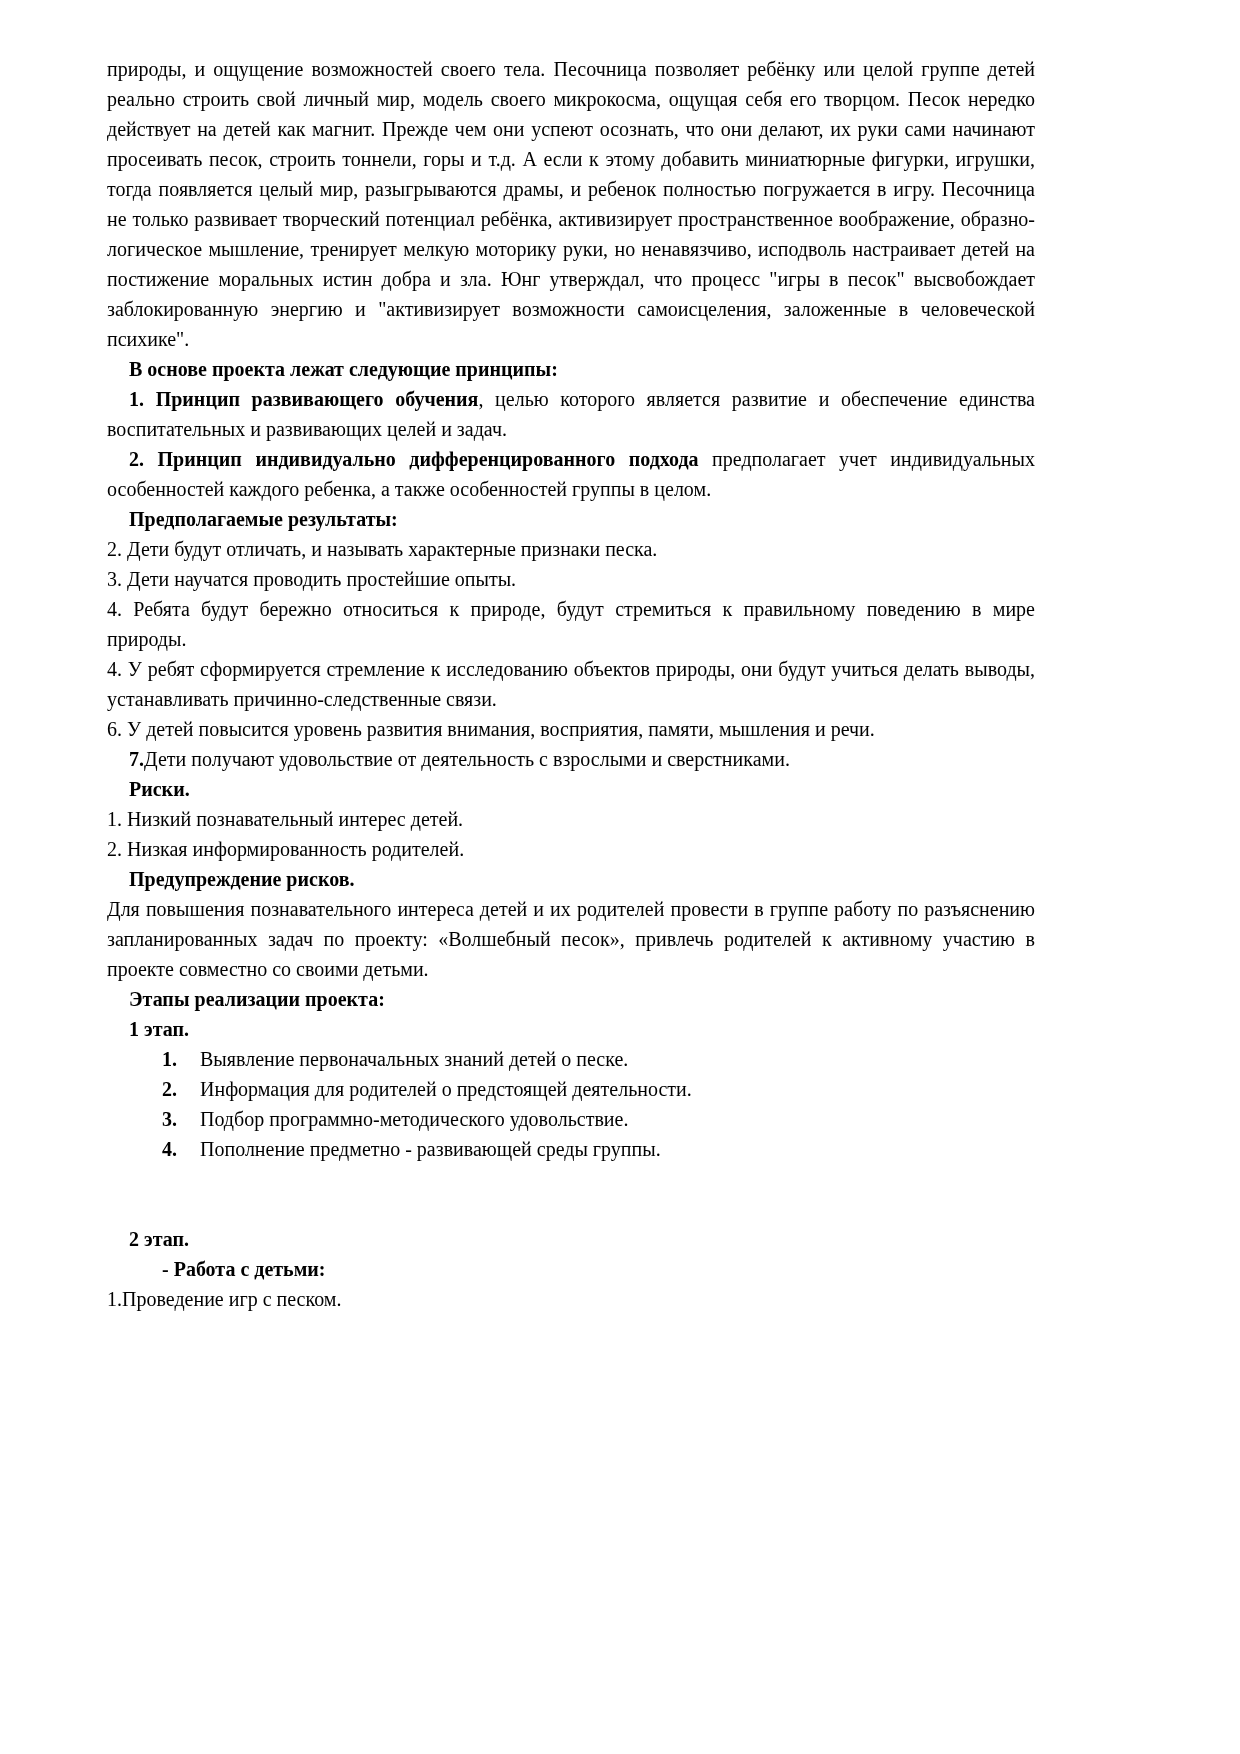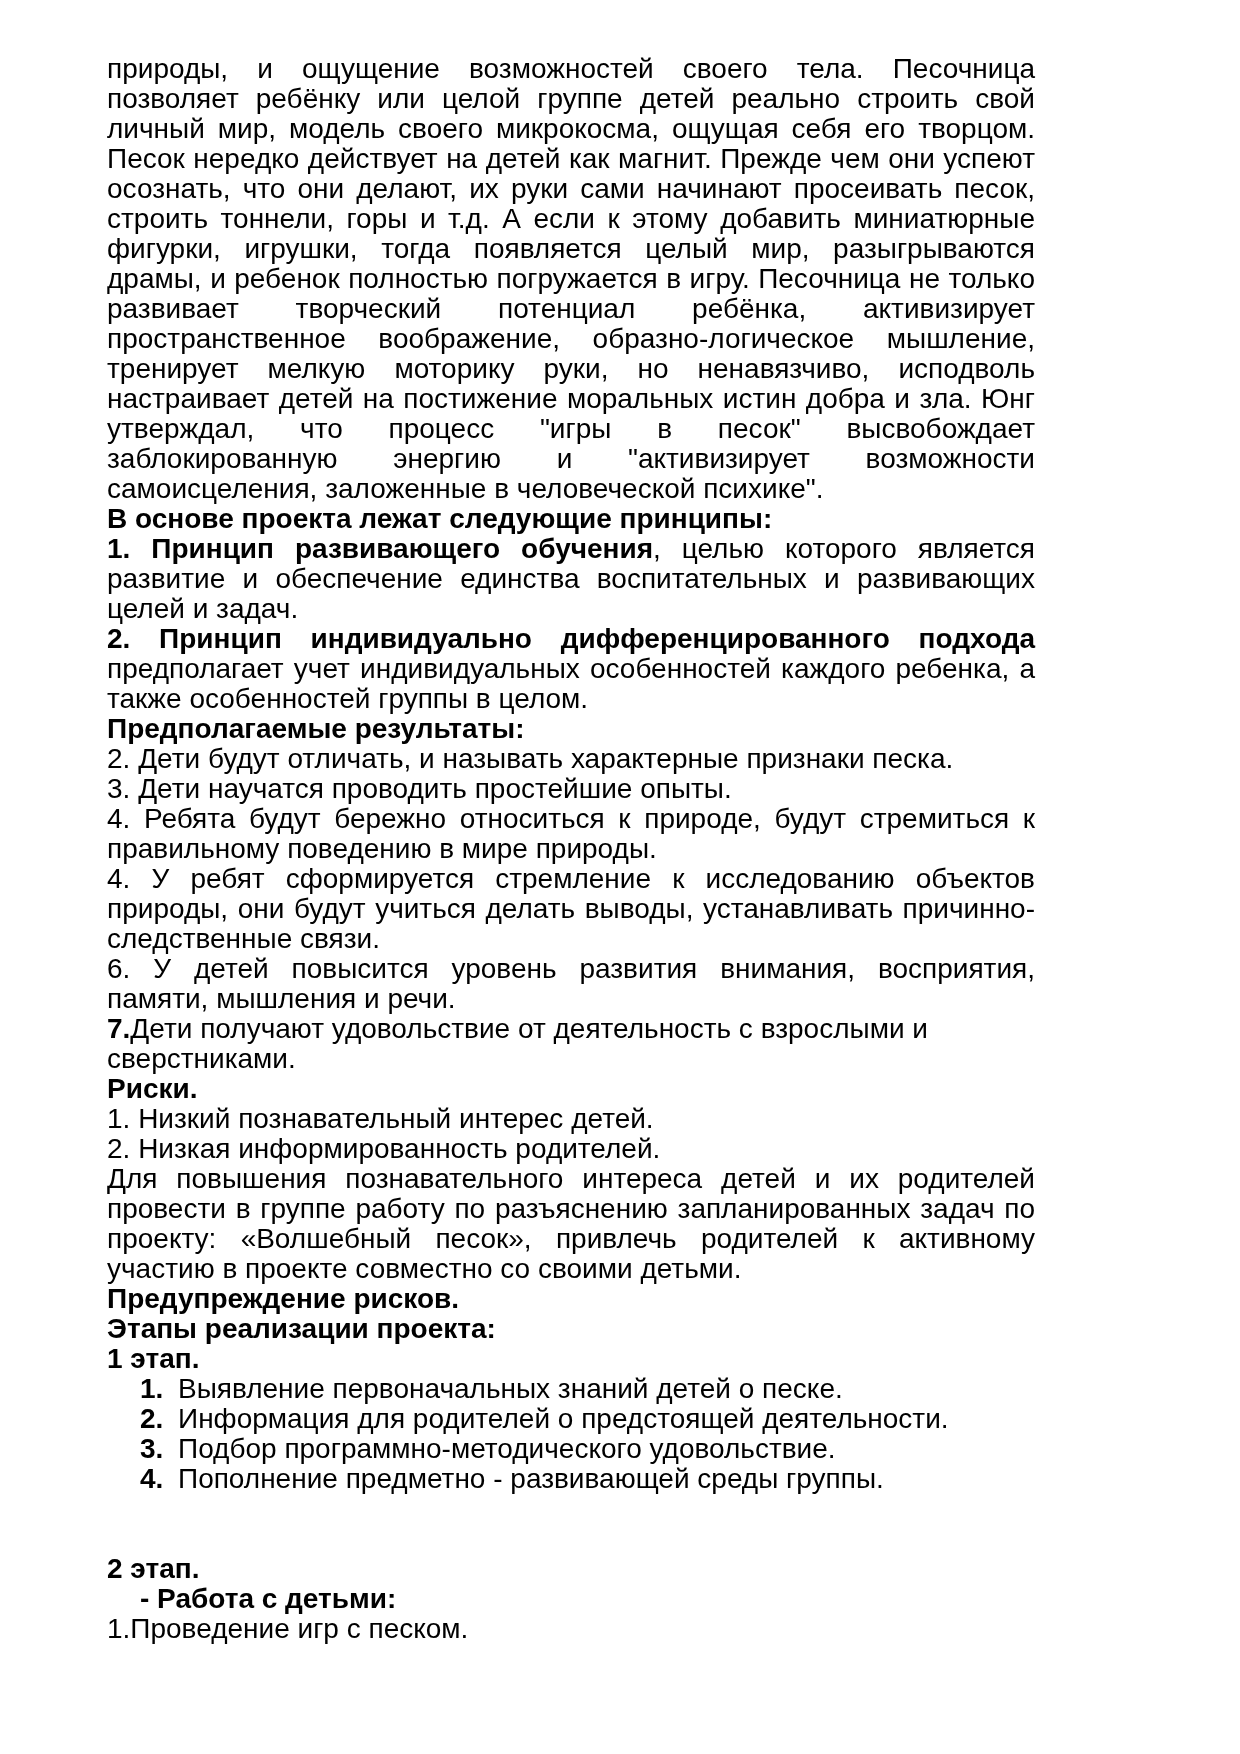--- a/index.html
+++ b/index.html
@@ -8,32 +8,32 @@
     background: #ffffff;
   }
   .page {
     position: relative;
     width: 1240px;
     height: 1754px;
     box-sizing: border-box;
     background: #ffffff;
     color: #000000;
     padding: 54px 205px 40px 107px;
-    font-family: Liberation Sans, sans-serif;
-    font-size: 28px;
+    font-family: Liberation Serif, serif;
+    font-size: 20px;
     line-height: 30px;
     overflow: hidden;
   }
   .para {
     margin: 0;
     padding: 0;
   }
   .justify { text-align: justify; }
   .left    { text-align: left; }
-  .b       { font-weight: bold; }
+  .b       { font-weight: bold; margin-left: 22px; }
   .indent  { margin-left: 33px; }
   .list-item {
     margin-left: 33px;
   }
   .num {
     display: inline-block;
     width: 38px;
   }
   .spacer { width: 100%; }
 </style>
@@ -48,22 +48,22 @@
     <div class="para left"><span class="b">Предполагаемые результаты:</span></div>
     <div class="para left"><span class="">2. Дети будут отличать, и называть характерные признаки песка.</span></div>
     <div class="para left"><span class="">3. Дети научатся проводить простейшие опыты.</span></div>
     <div class="para justify"><span class="">4. Ребята будут бережно относиться  к природе, будут стремиться к правильному поведению в мире  природы.</span></div>
     <div class="para justify"><span class="">4. У ребят сформируется стремление к исследованию объектов природы, они будут учиться делать выводы, устанавливать причинно-следственные связи.</span></div>
     <div class="para justify"><span class="">6. У детей повысится уровень развития внимания, восприятия, памяти, мышления и речи.</span></div>
     <div class="para left"><span class="b">7.</span><span class="">Дети  получают удовольствие от  деятельность с взрослыми и  сверстниками.</span></div>
     <div class="para left"><span class="b">Риски.</span></div>
     <div class="para left"><span class="">1. Низкий познавательный интерес детей.</span></div>
     <div class="para left"><span class="">2. Низкая информированность  родителей.</span></div>
+    <div class="para left"><span class="b">Предупреждение рисков.</span></div>
     <div class="para justify"><span class="">Для повышения познавательного интереса детей и их родителей провести в группе работу по разъяснению запланированных задач по проекту: «Волшебный песок», привлечь родителей к активному участию в проекте совместно со своими детьми.</span></div>
-    <div class="para left"><span class="b">Предупреждение рисков.</span></div>
     <div class="para left"><span class="b">Этапы реализации проекта:</span></div>
     <div class="para left"><span class="b">1 этап.</span></div>
     <div class="para list-item left"><span class="num b">1.</span><span class="">Выявление первоначальных знаний детей о песке.</span></div>
     <div class="para list-item left"><span class="num b">2.</span><span class="">Информация для родителей о предстоящей деятельности.</span></div>
     <div class="para list-item left"><span class="num b">3.</span><span class="">Подбор программно-методического удовольствие.</span></div>
     <div class="para list-item left"><span class="num b">4.</span><span class="">Пополнение  предметно - развивающей среды группы.</span></div>
     <div class="spacer" style="height: 60px;"></div>
     <div class="para left"><span class="b">2 этап.</span></div>
     <div class="para left indent"><span class="b">- Работа с детьми:</span></div>
     <div class="para left"><span class="">1.Проведение  игр с песком.</span></div>

